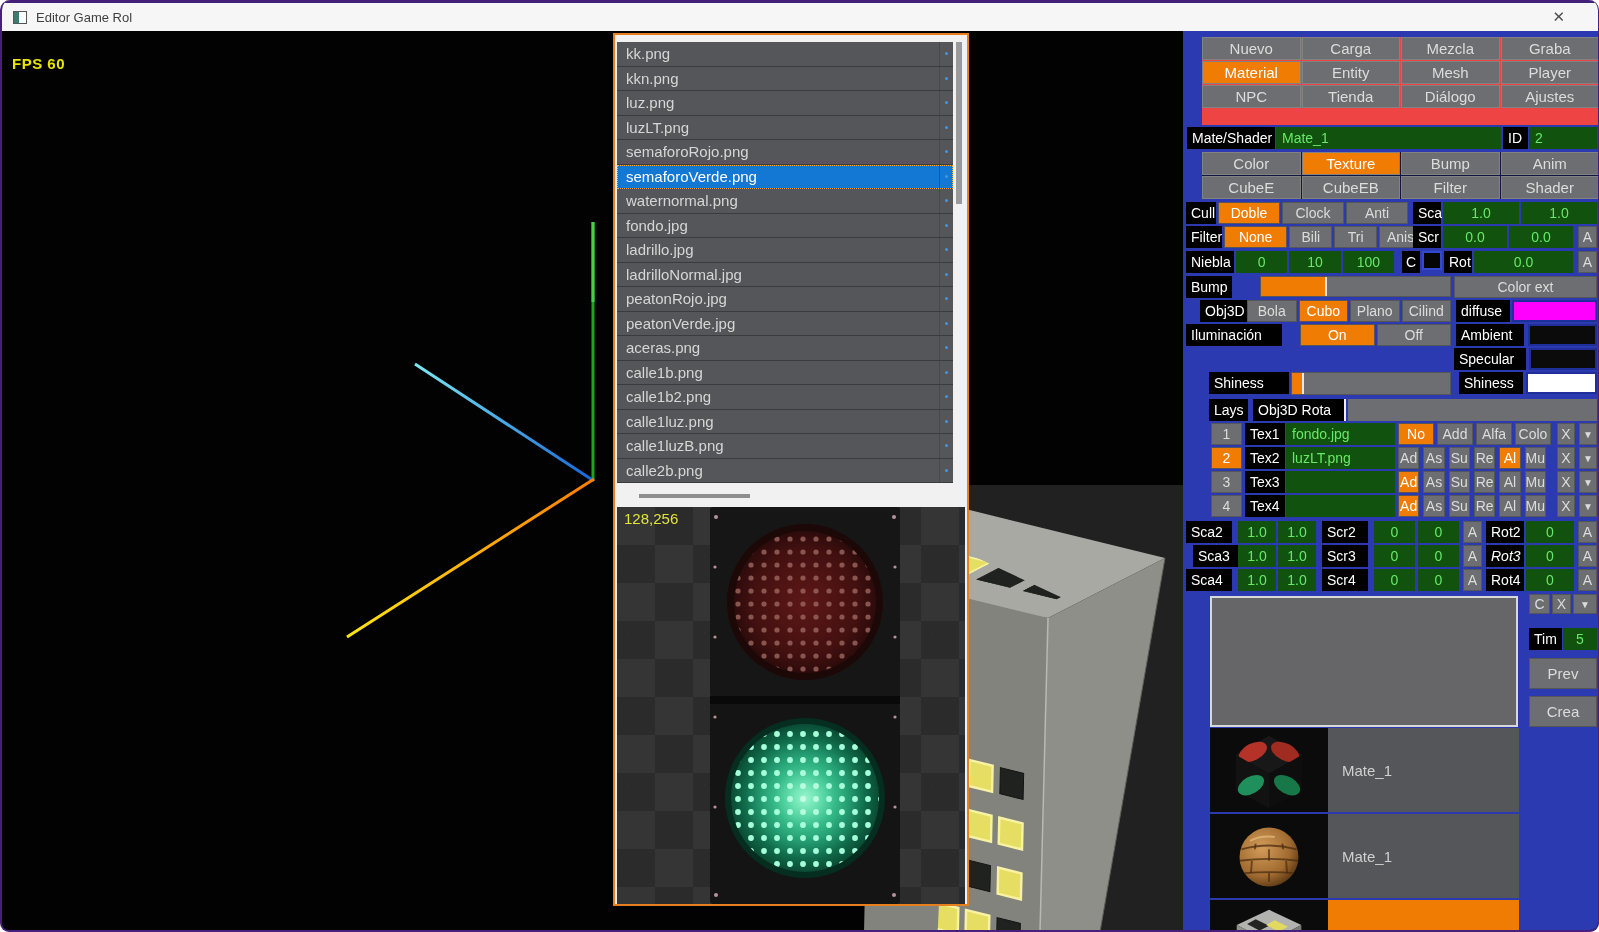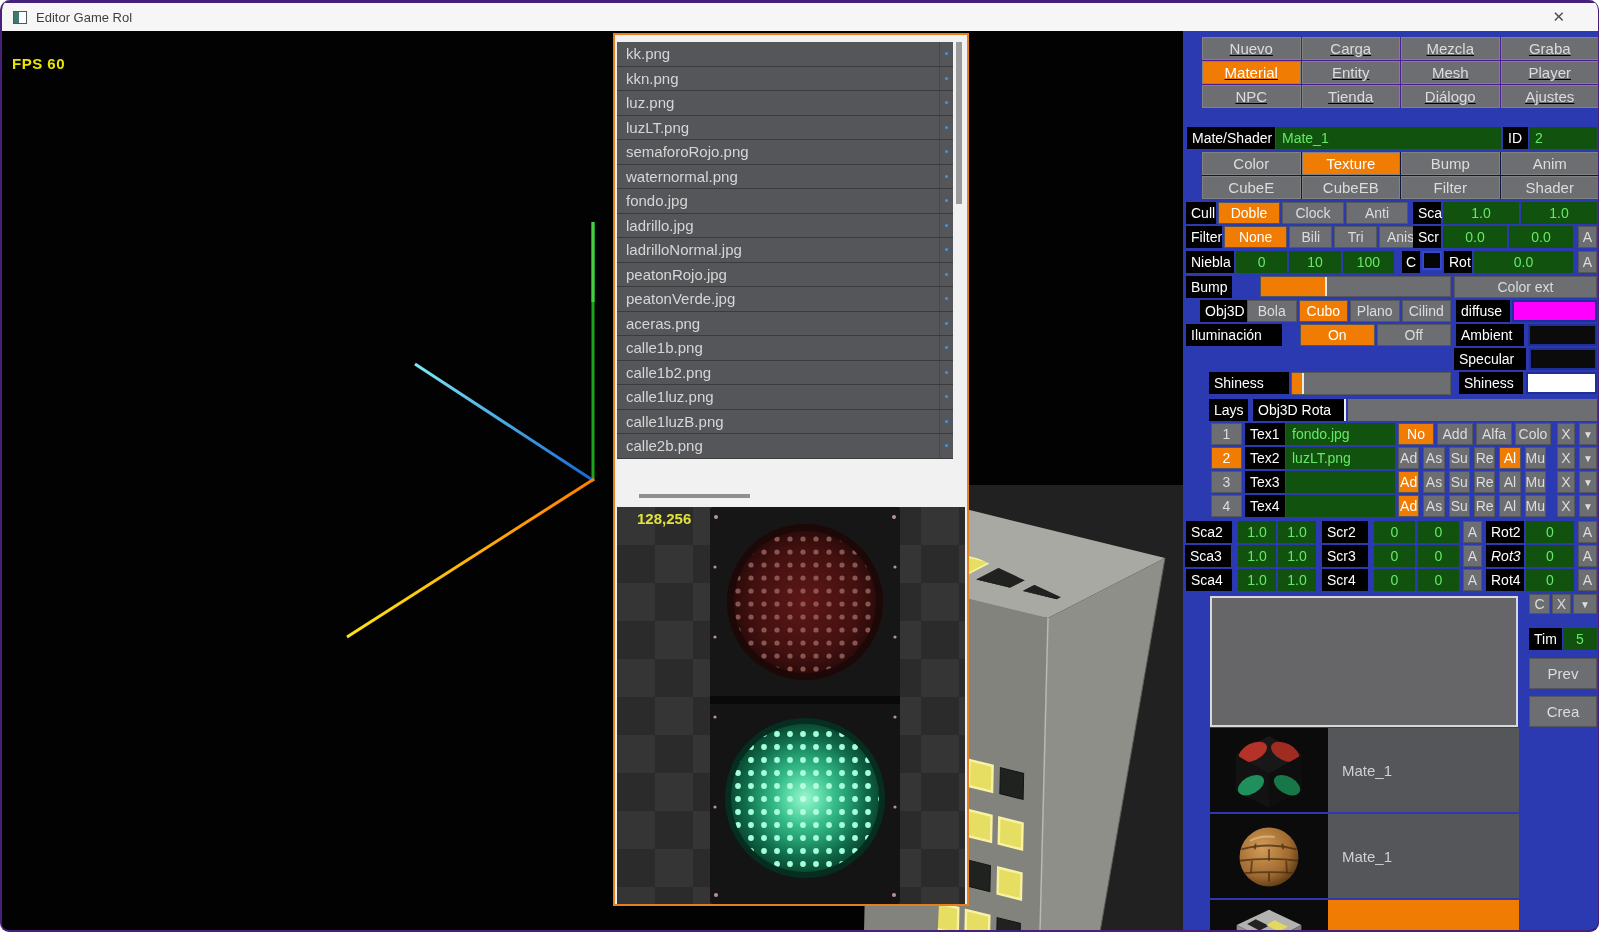--- a/index.html
+++ b/index.html
@@ -28,39 +28,39 @@
   .file-row.selected{background:#1377d4;color:#ffffff;outline:1px dotted #ffaa33;outline-offset:-1px;}
   .row-tail{position:absolute;right:0;top:0;width:13px;height:100%;border-left:1px solid #47484b;}
   .row-tail::after{content:"";position:absolute;left:5px;top:10px;width:3px;height:3px;border-radius:50%;background:#4596dd;}
   #vscroll{position:absolute;right:3px;top:7px;width:10px;height:441px;background:#f1f1f1;}
   #vscroll-thumb{position:absolute;left:2px;top:0;width:6px;height:162px;background:#9a9a9a;}
   #hscroll-thumb{position:absolute;left:24px;top:459px;width:111px;height:4px;background:#8f8f8f;}
   #preview{position:absolute;left:2px;top:472px;width:348px;height:397px;background-color:#353535;
            background-image:linear-gradient(45deg,#2b2b2b 25%,transparent 25%,transparent 75%,#2b2b2b 75%),
                             linear-gradient(45deg,#2b2b2b 25%,transparent 25%,transparent 75%,#2b2b2b 75%);
            background-position:0 0,38px 38px;background-size:76px 76px;overflow:hidden;}
-  #preview-size{position:absolute;left:20px;top:3px;color:#e2e23a;font-size:15px;font-weight:bold;z-index:5;}
+  #preview-size{position:absolute;left:7px;top:3px;color:#e2e23a;font-size:15px;font-weight:normal;z-index:5;}
   #tl-svg{position:absolute;left:89px;top:0;}
   
   #rpanel{position:absolute;left:1181px;top:31px;width:418px;height:901px;background:#2b3ab1;overflow:hidden;z-index:50;}
   .prow{position:absolute;left:0;width:418px;height:22px;}
   .abs{position:absolute;top:0;height:22px;box-sizing:border-box;}
   .lbl{background:#000;color:#fff;display:flex;align-items:center;padding-left:5px;font-size:14px;box-sizing:border-box;white-space:nowrap;}
   .lbl.center{justify-content:center;padding-left:0;}
   .btn{background:#6d6e71;color:#dcdcdc;display:flex;align-items:center;justify-content:center;
        font-size:14px;border:1px solid #55565a;box-sizing:border-box;white-space:nowrap;cursor:default;}
   .btn.active{background:#f07c04;color:#ffffff;}
   .field{background:#11520f;color:#68e868;display:flex;align-items:center;justify-content:center;
          font-size:14px;box-sizing:border-box;}
   .field.left{justify-content:flex-start;padding-left:6px;}
   .optgrp,.fldgrp{display:flex;gap:2px;}
   .optgrp>.btn,.fldgrp>.field{flex:1;}
   .grp-filter>.btn:first-child{flex:1.5;}
-  #nav-grid{position:absolute;left:19px;top:6px;width:397px;height:71px;display:grid;
-            grid-template-columns:repeat(4,1fr);grid-template-rows:repeat(3,23px);gap:1px;background:#4c1d95;text-decoration:underline;}
+  #nav-grid{position:absolute;left:19px;top:6px;width:397px;height:88px;display:grid;
+            grid-template-columns:repeat(4,1fr);grid-template-rows:repeat(3,23px);gap:1px;background:#ef4444;}
   #nav-grid .btn{border:1px solid #828282;font-size:15px;}
   #tab-grid{position:absolute;left:19px;top:121px;width:397px;height:47px;display:grid;
             grid-template-columns:repeat(4,1fr);grid-template-rows:repeat(2,23px);gap:1px;background:#101640;}
   #tab-grid .btn{border:1px solid #828282;font-size:15px;}
   .slider{background:#6d6e71;position:relative;border:1px solid #55565a;}
   .slider .fill{position:absolute;left:0;top:0;height:100%;background:#f07c04;}
   .slider .thumb{position:absolute;top:0;width:2px;height:100%;background:#e8e8e8;}
   .swatch{box-sizing:border-box;border:2px solid #1f2f9a;}
   .checkbox{box-sizing:border-box;background:#050505;border:2px solid #3448d0;}
   #gray-box{position:absolute;left:27px;top:565px;width:308px;height:131px;background:#666668;
@@ -187,20 +187,21 @@
     <div id="fps">FPS 60</div>
   </div>
 
   <div id="browser">
     <div id="file-list">
         <div class="file-row">kk.png<div class="row-tail"></div></div>
         <div class="file-row">kkn.png<div class="row-tail"></div></div>
         <div class="file-row">luz.png<div class="row-tail"></div></div>
         <div class="file-row">luzLT.png<div class="row-tail"></div></div>
         <div class="file-row">semaforoRojo.png<div class="row-tail"></div></div>
+        <div class="file-row selected">semaforoVerde.png<div class="row-tail"></div></div>
         <div class="file-row">waternormal.png<div class="row-tail"></div></div>
         <div class="file-row">fondo.jpg<div class="row-tail"></div></div>
         <div class="file-row">ladrillo.jpg<div class="row-tail"></div></div>
         <div class="file-row">ladrilloNormal.jpg<div class="row-tail"></div></div>
         <div class="file-row">peatonRojo.jpg<div class="row-tail"></div></div>
         <div class="file-row">peatonVerde.jpg<div class="row-tail"></div></div>
         <div class="file-row">aceras.png<div class="row-tail"></div></div>
         <div class="file-row">calle1b.png<div class="row-tail"></div></div>
         <div class="file-row">calle1b2.png<div class="row-tail"></div></div>
         <div class="file-row">calle1luz.png<div class="row-tail"></div></div>
@@ -462,21 +463,21 @@
           <div class="field abs" style="left: 95px; width: 38px;">1.0</div>
           <div class="lbl abs" style="left: 139px; width: 46px;">Scr2</div>
           <div class="field abs" style="left: 191px; width: 41px;">0</div>
           <div class="field abs" style="left: 235px; width: 41px;">0</div>
           <div class="btn abs" style="left: 280px; width: 19px;">A</div>
           <div class="lbl abs" style="left: 303px; width: 38px;">Rot2</div>
           <div class="field abs" style="left: 343px; width: 48px;">0</div>
           <div class="btn abs" style="left: 395px; width: 19px;">A</div>
         </div>
         <div class="prow" style="top: 514px;">
-          <div class="lbl abs" style="left: 2px; width: 46px;">Sca3</div>
+          <div class="lbl abs" style="left: 10px; width: 46px;">Sca3</div>
           <div class="field abs" style="left: 55px; width: 38px;">1.0</div>
           <div class="field abs" style="left: 95px; width: 38px;">1.0</div>
           <div class="lbl abs" style="left: 139px; width: 46px;">Scr3</div>
           <div class="field abs" style="left: 191px; width: 41px;">0</div>
           <div class="field abs" style="left: 235px; width: 41px;">0</div>
           <div class="btn abs" style="left: 280px; width: 19px;">A</div>
           <div class="lbl abs" style="left: 303px; width: 38px; font-style: italic;">Rot3</div>
           <div class="field abs" style="left: 343px; width: 48px;">0</div>
           <div class="btn abs" style="left: 395px; width: 19px;">A</div>
         </div>

